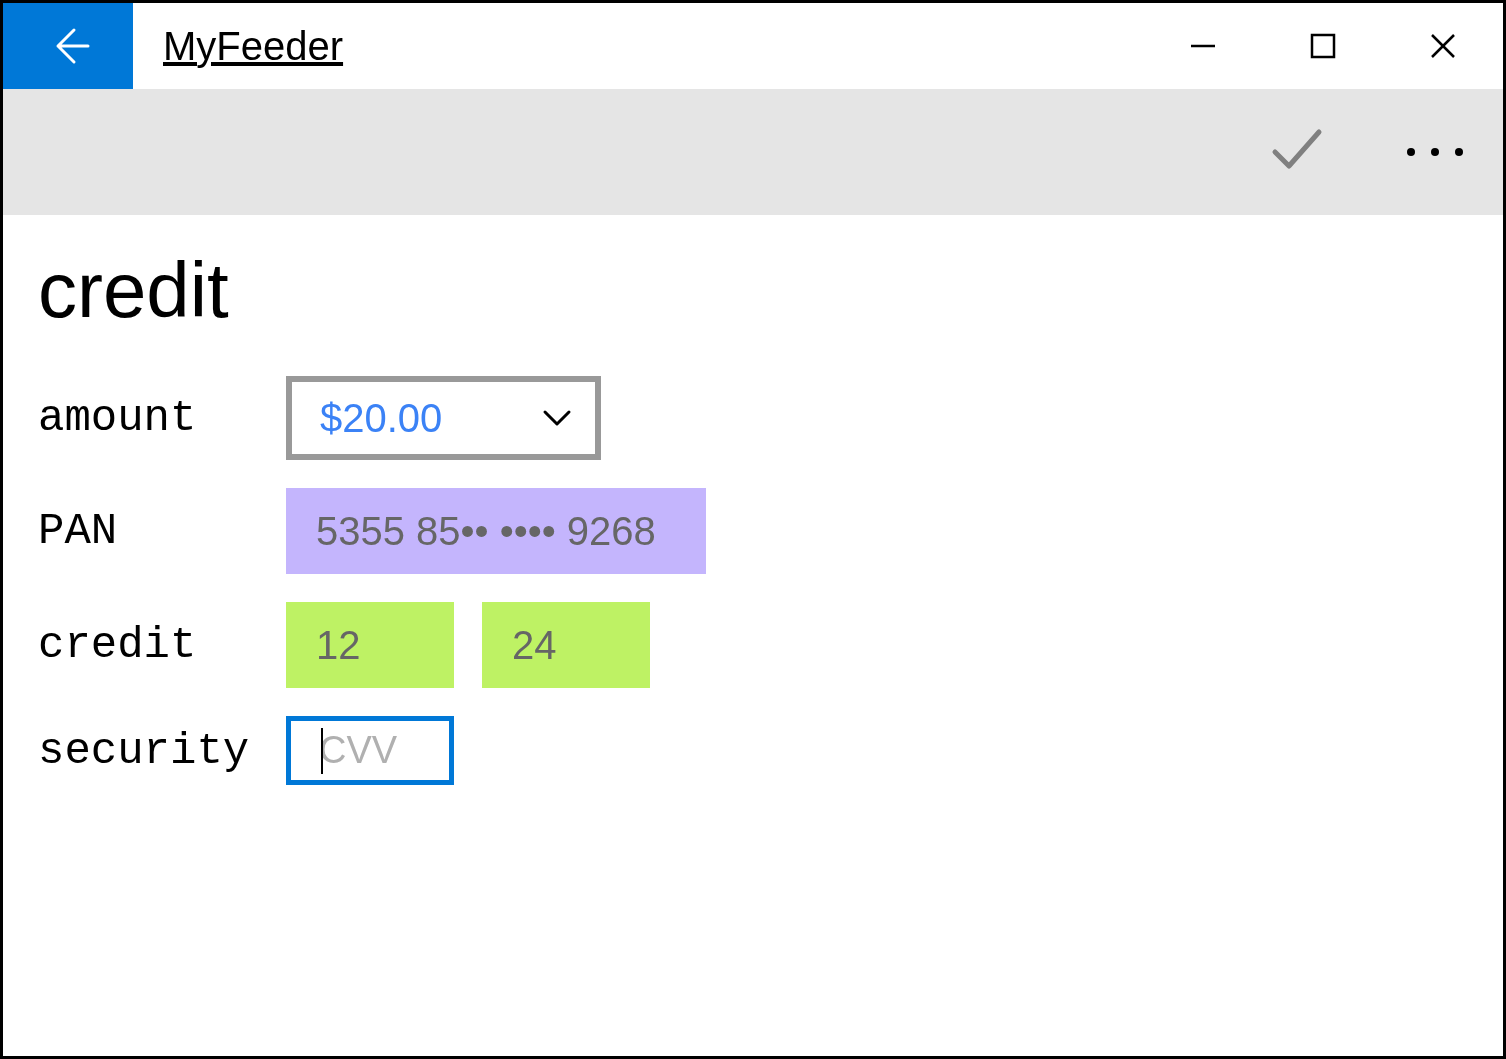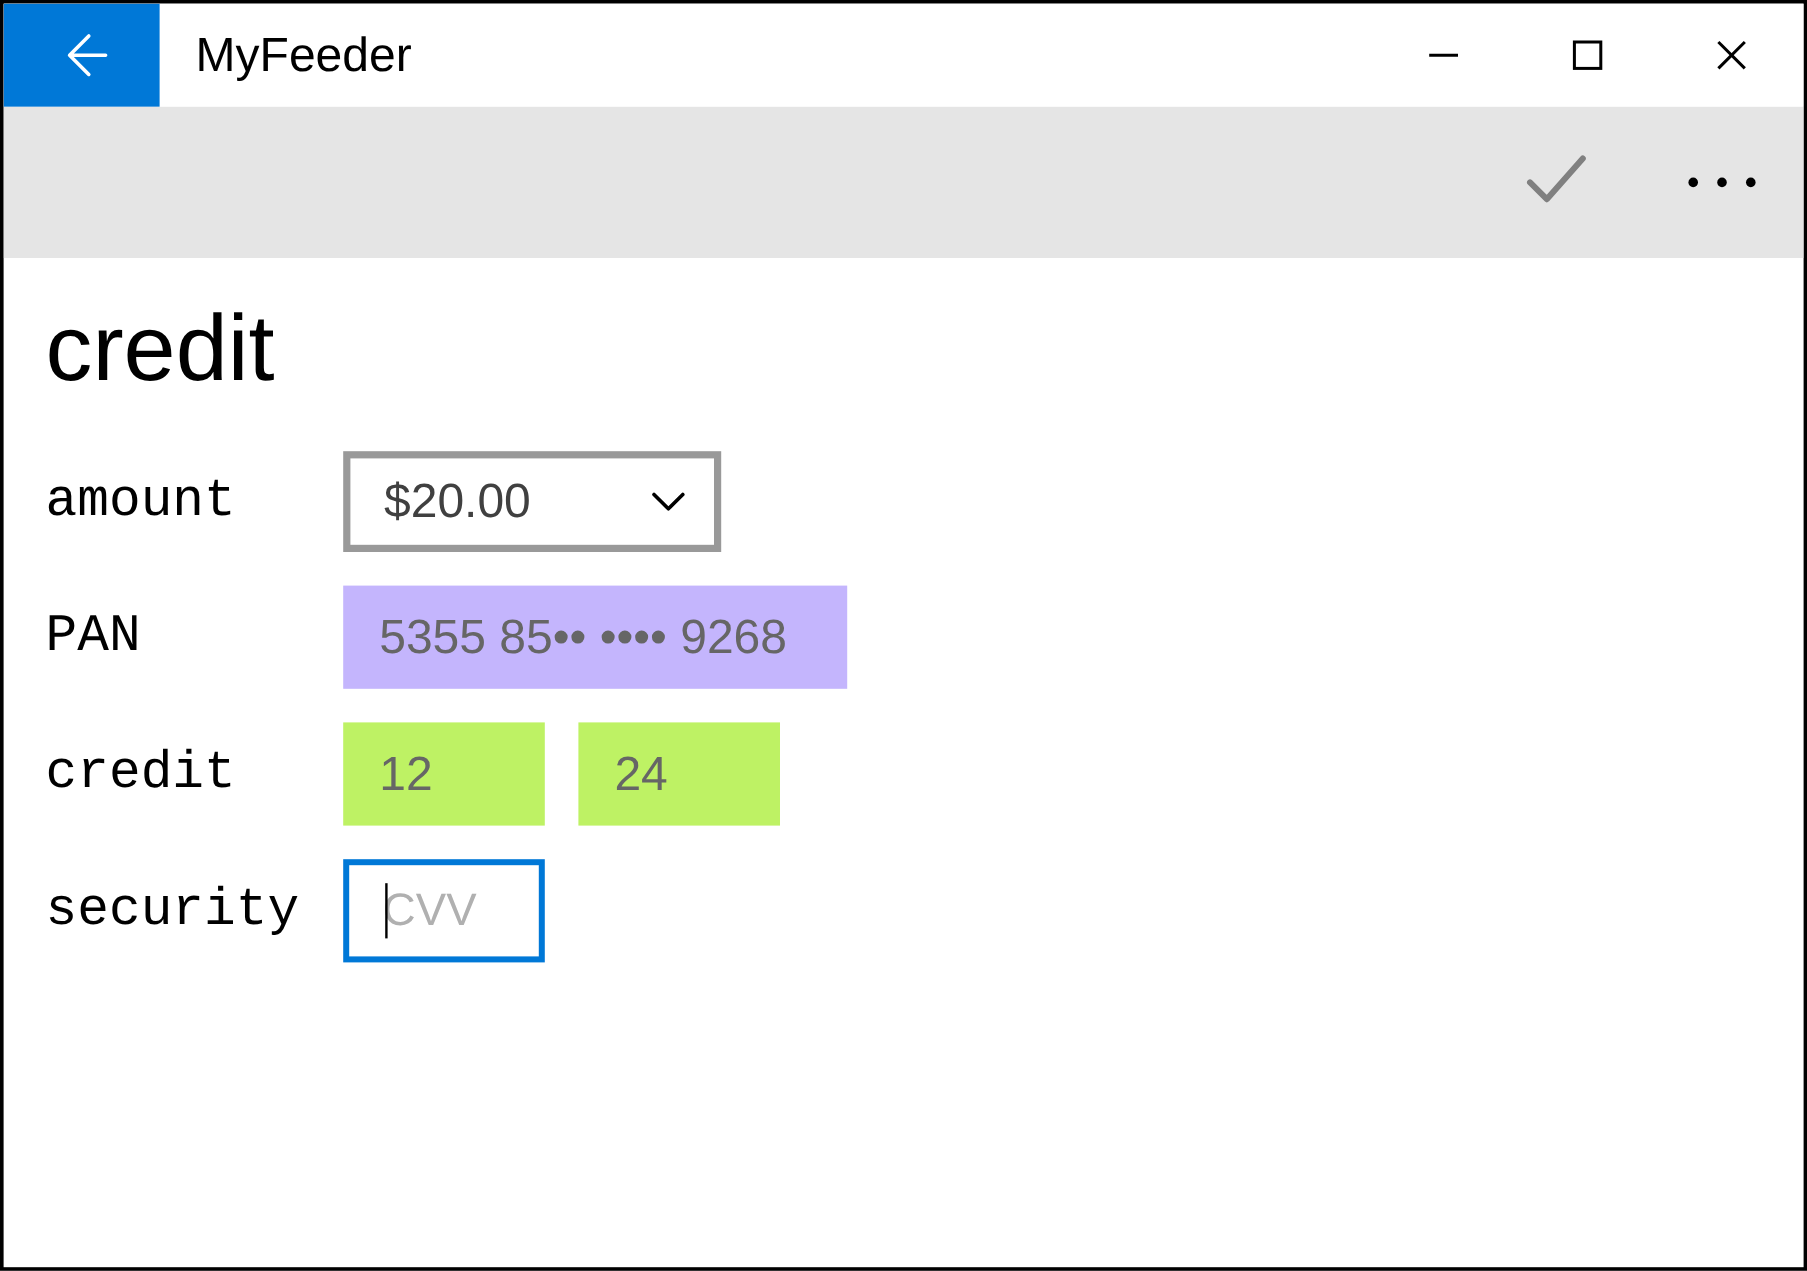--- a/index.html
+++ b/index.html
@@ -15,20 +15,21 @@
       border: 3px solid #000;
       display: flex;
       flex-direction: column;
       overflow: hidden;
     }
     .titlebar {
       height: 86px;
       display: flex;
       align-items: center;
       background: #fff;
+      text-decoration: underline;
     }
     .back-button {
       width: 130px;
       height: 86px;
       background: #0078d7;
       display: flex;
       align-items: center;
       justify-content: center;
       cursor: pointer;
     }
@@ -117,21 +118,21 @@
       border: 6px solid #999;
       background: #fff;
       display: flex;
       align-items: center;
       padding: 0 20px 0 28px;
       cursor: pointer;
       position: relative;
     }
     .dropdown-value {
       font-size: 40px;
-      color: #404040;
+      color: #3b82f6;
       flex: 1;
     }
     .dropdown svg {
       width: 36px;
       height: 36px;
     }
     .pan-field {
       width: 420px;
       height: 86px;
       background: #c4b5fd;
@@ -150,21 +151,21 @@
       height: 86px;
       background: #bef264;
       display: flex;
       align-items: center;
       padding: 0 30px;
       font-size: 40px;
       color: #666;
     }
     .cvv-field {
       width: 168px;
-      height: 86px;
+      height: 69px;
       border: 5px solid #0078d7;
       background: #fff;
       display: flex;
       align-items: center;
       padding: 0 0 0 28px;
       position: relative;
     }
     .cvv-placeholder {
       font-size: 38px;
       color: #b0b0b0;

